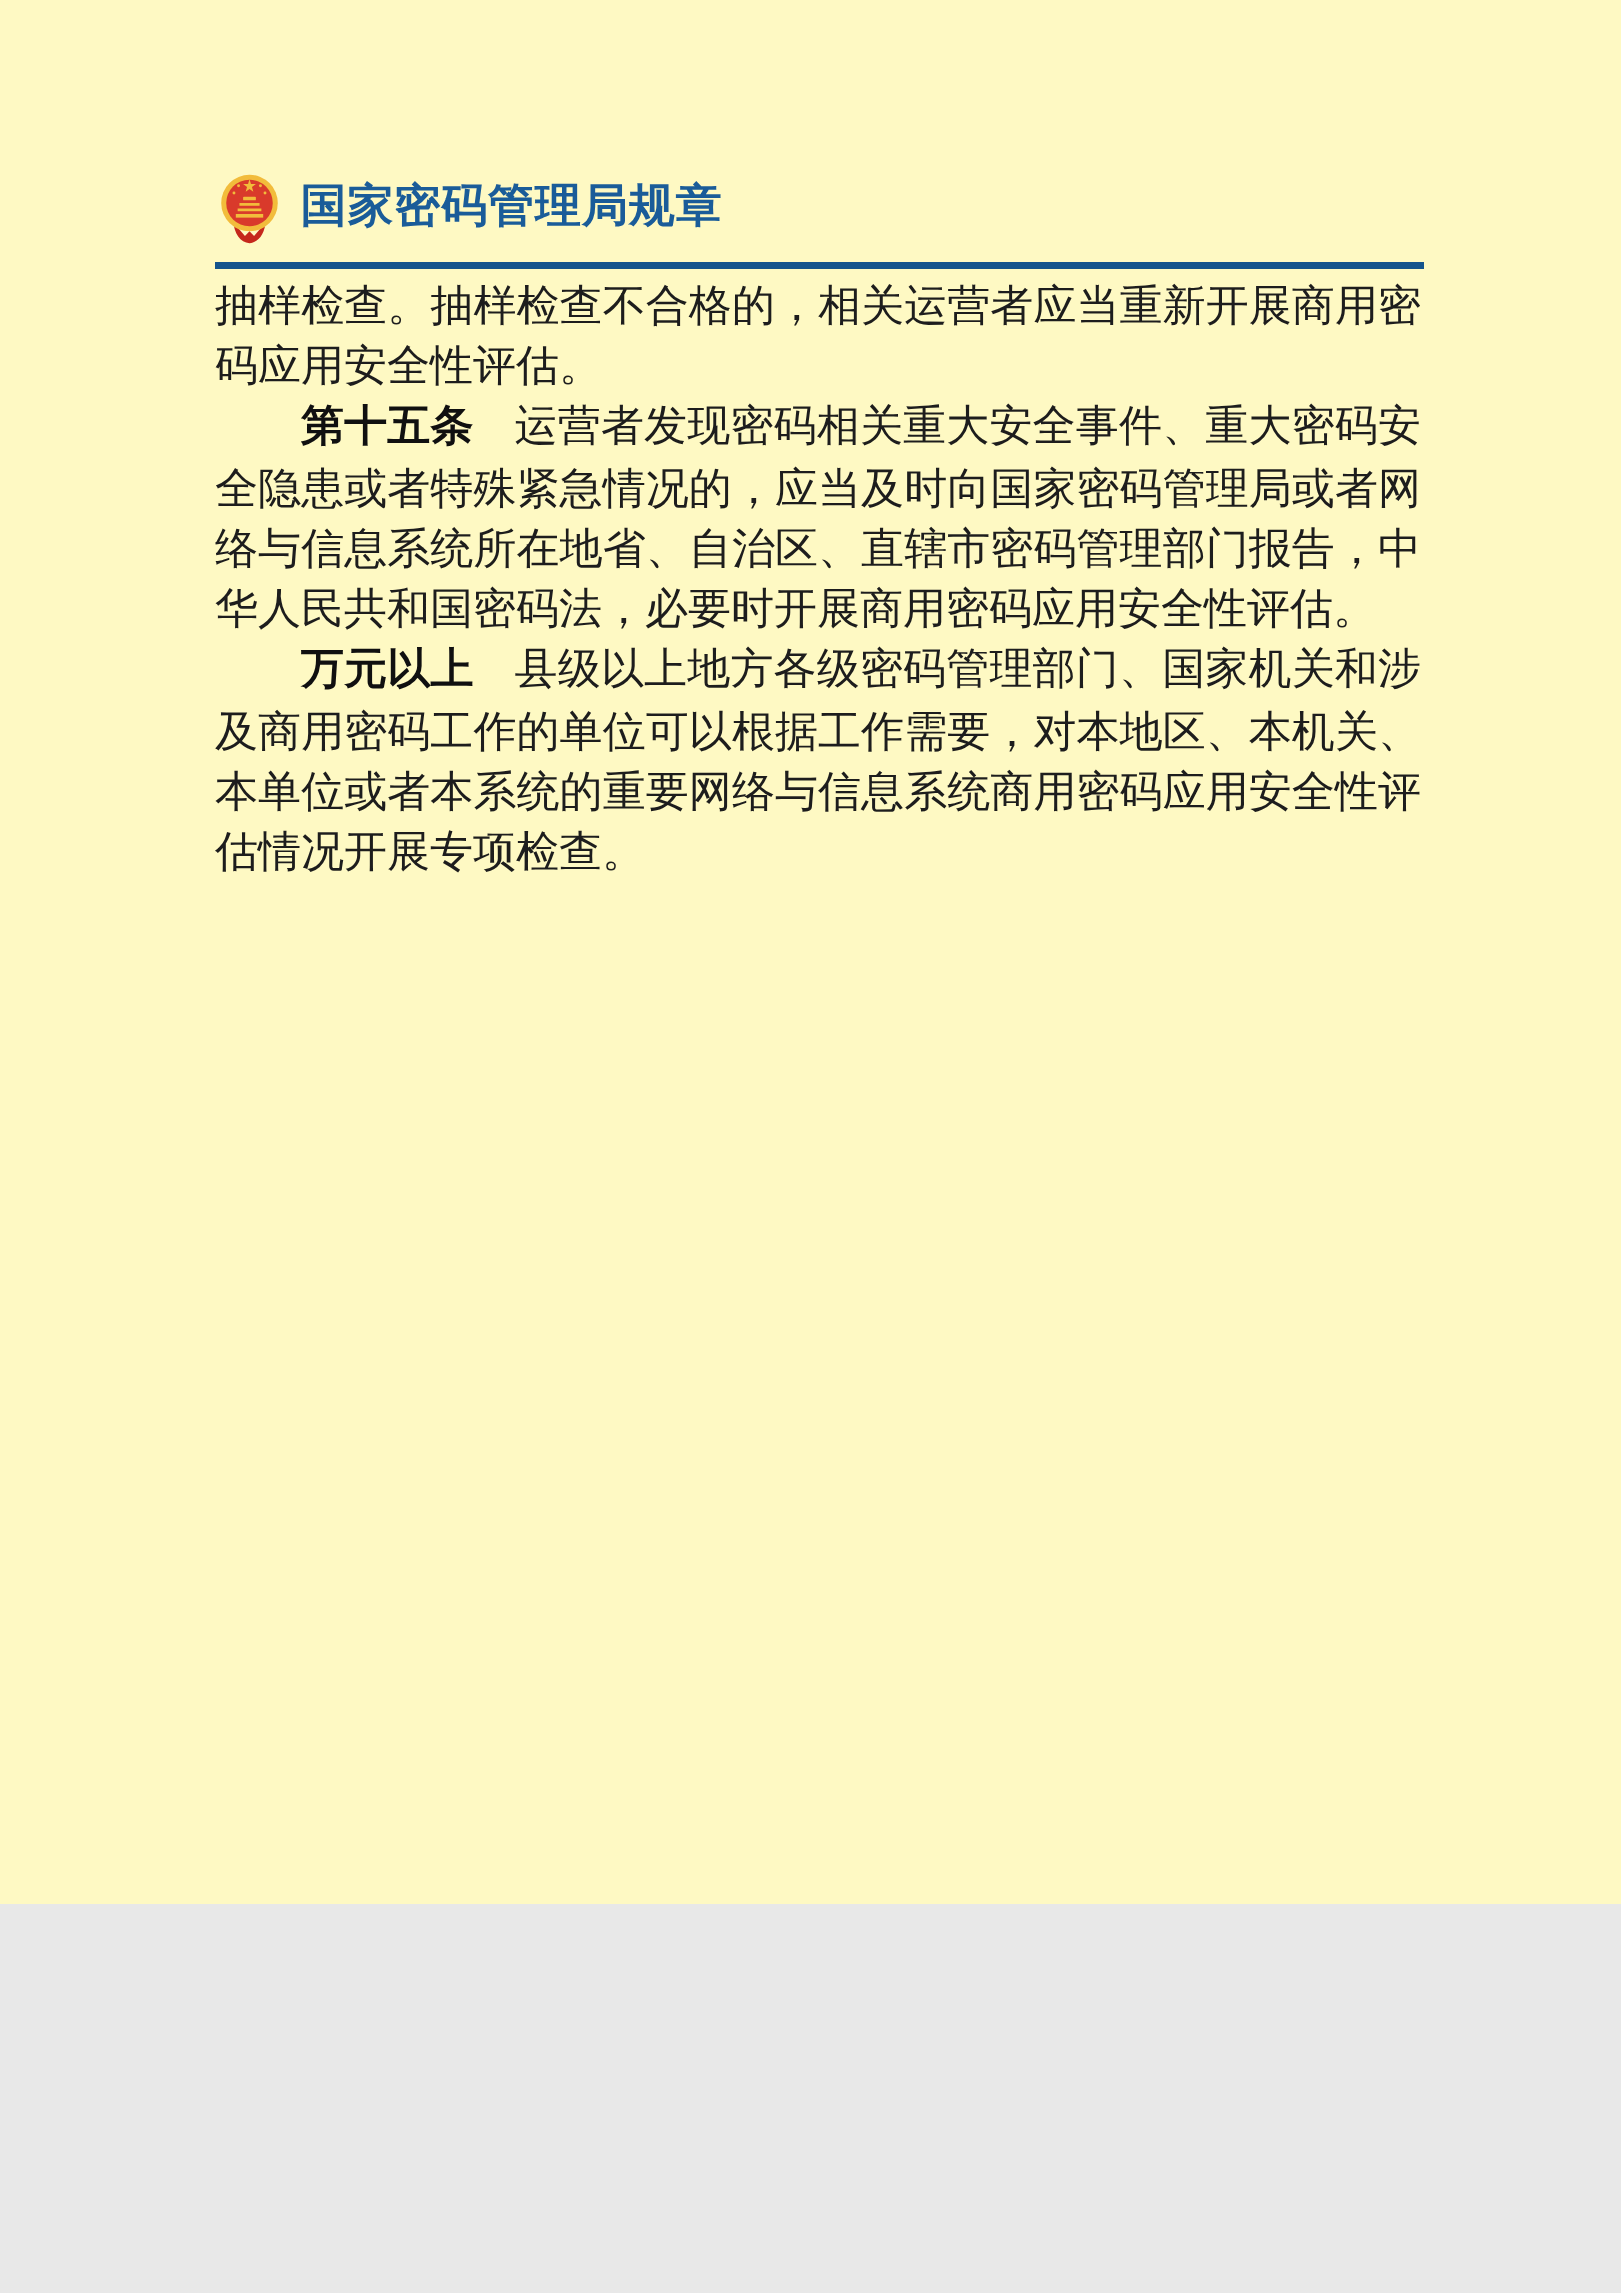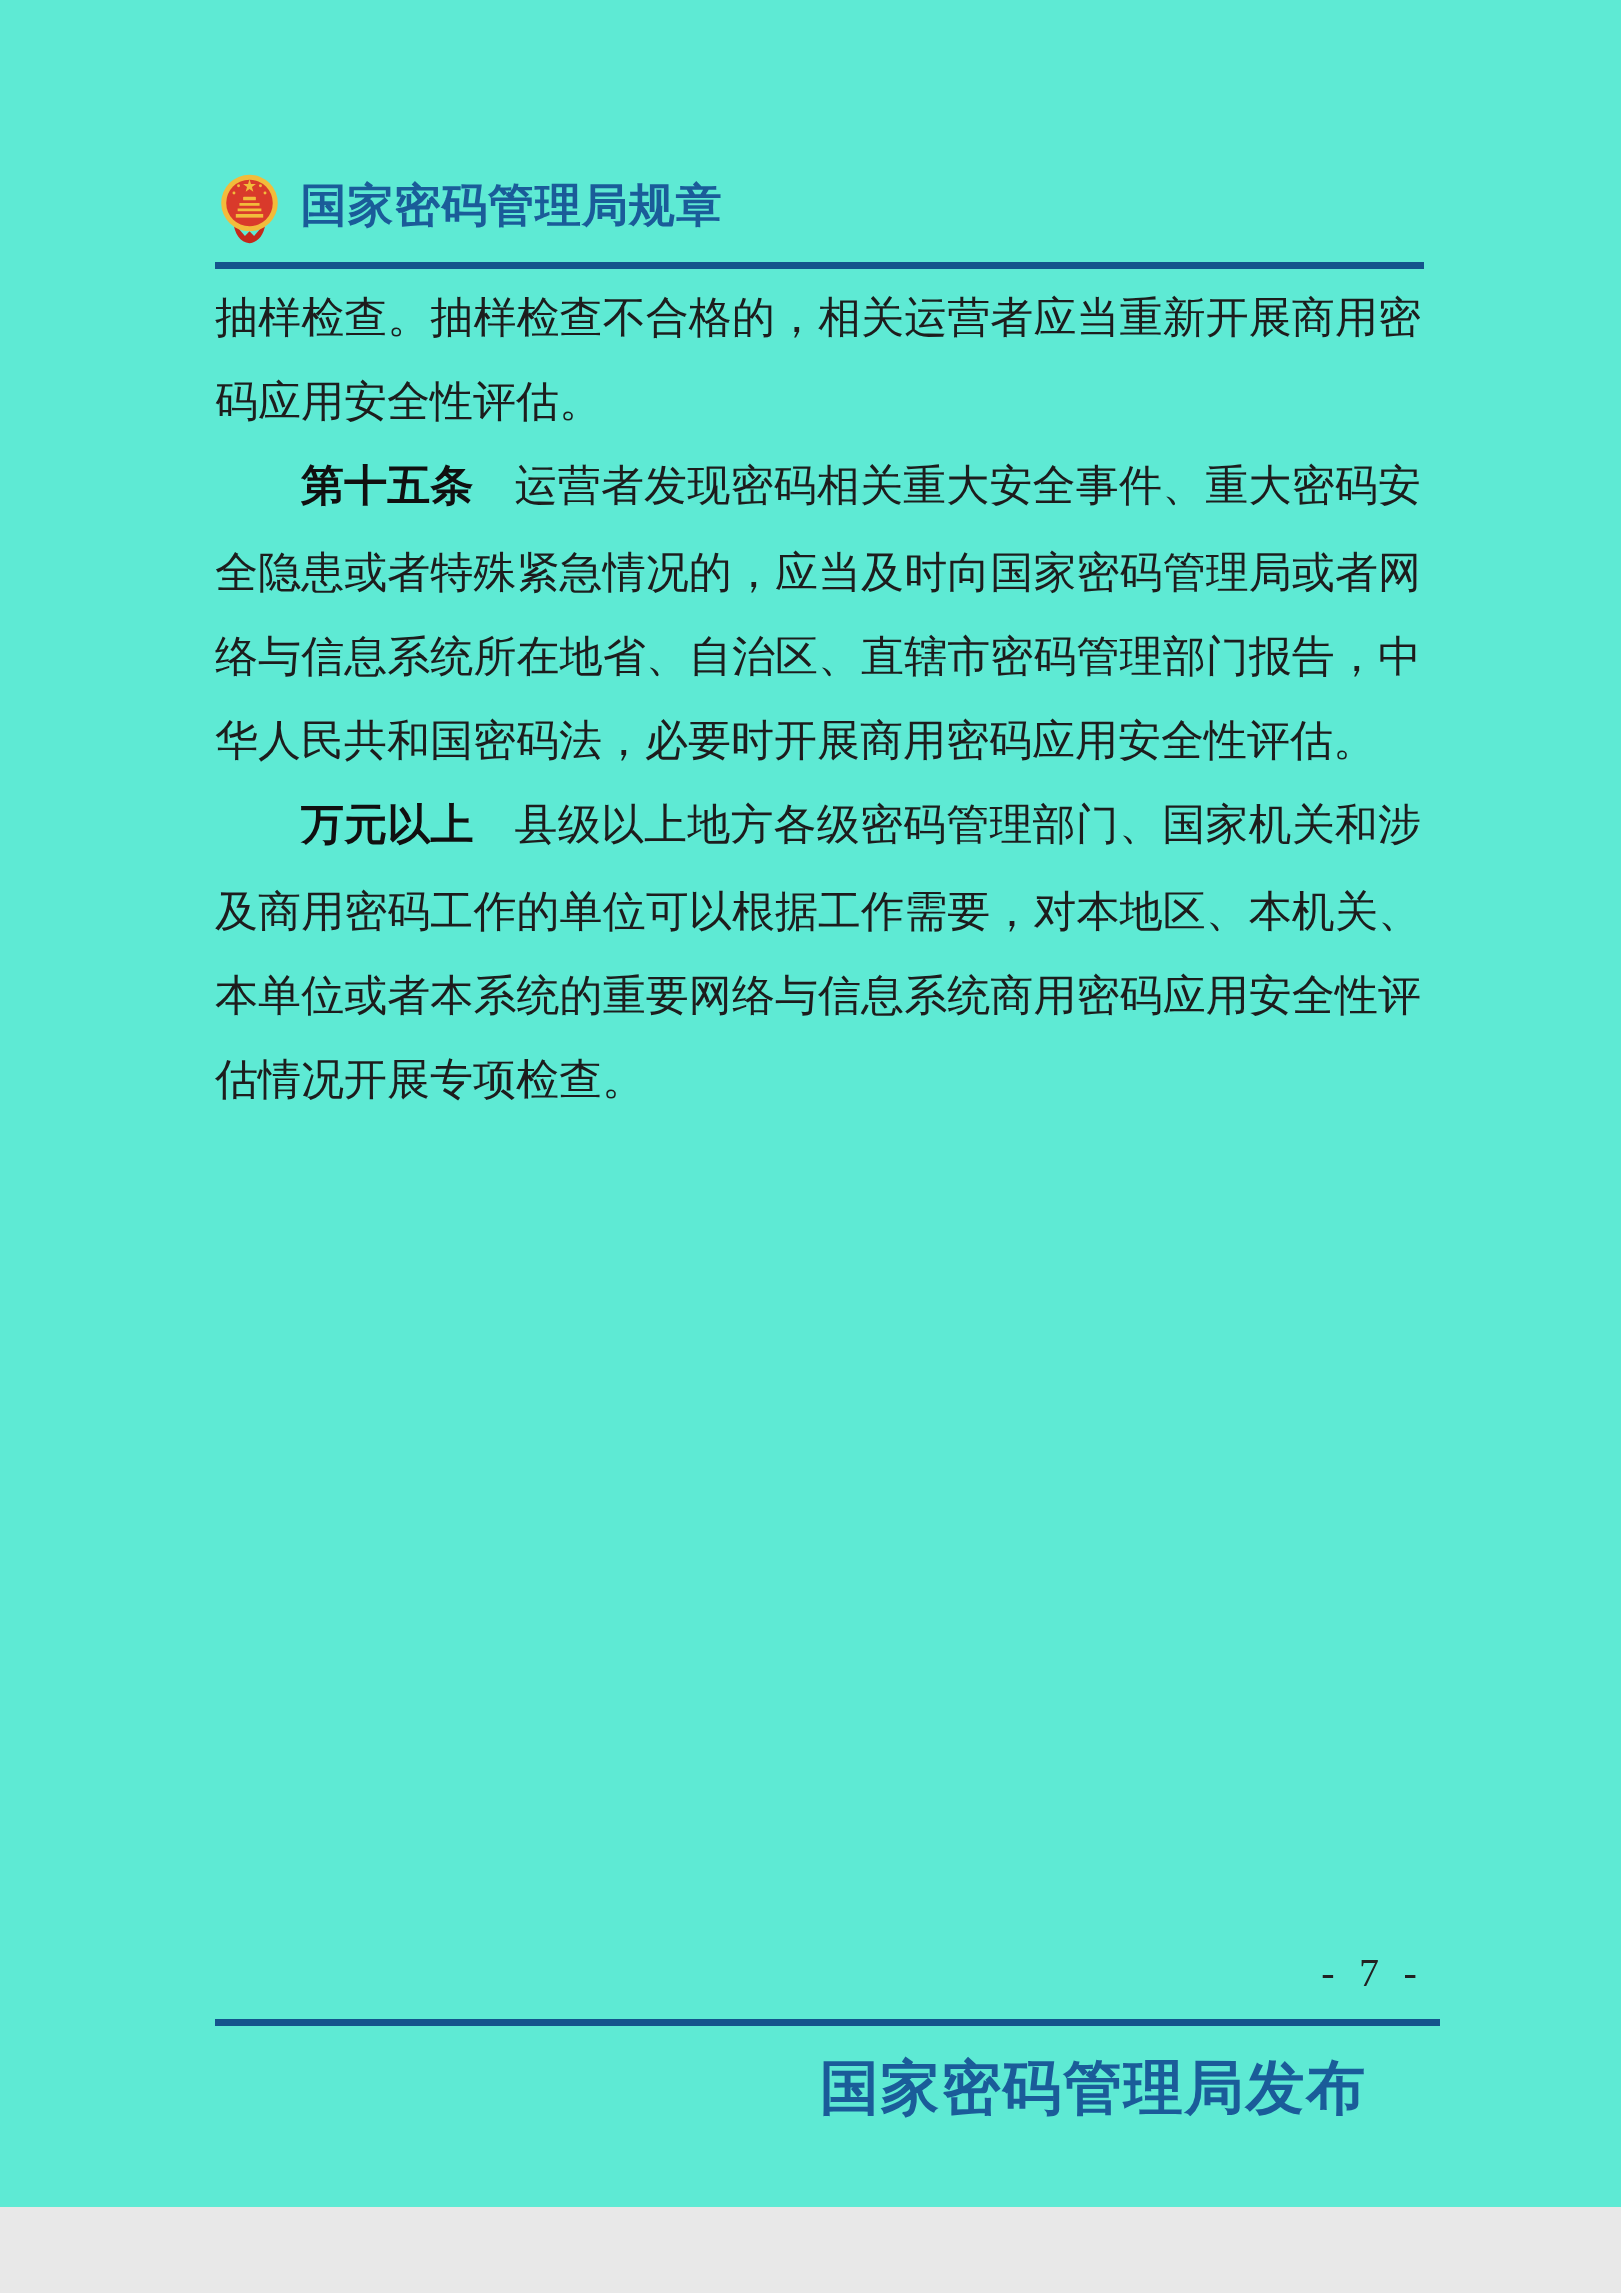--- a/index.html
+++ b/index.html
@@ -6,22 +6,22 @@
     --accent-blue: #1A5C99;
     --rule-blue: #14548C;
     --body-text-color: #1D1D1D;
     --emblem-red: #D93A2B;
     --emblem-gold: #F2BC3B;
   }
   html, body { margin: 0; padding: 0; background: #e8e8e8; }
   .page {
     position: relative;
     width: 1622px;
-    height: 2207px;
-    background: #5eead4;
+    height: 1904px;
+    background: #fef9c3;
     font-family: "Liberation Serif", serif;
     overflow: hidden;
     margin: 0 auto;
   }
   .header {
     position: absolute;
     left: 220px;
     top: 172px;
     display: flex;
     align-items: center;
@@ -43,21 +43,21 @@
   }
   .rule-top    { left: 215px; top: 262px;  width: 1209px; }
   .rule-bottom { left: 215px; top: 2019px; width: 1225px; }
   .body-text {
     position: absolute;
     left: 215px;
     top: 276px;
     width: 1206px;
     color: var(--body-text-color, #1D1D1D);
     font-size: 43px;
-    line-height: 84px;
+    line-height: 60px;
     text-align: justify;
   }
   .para { margin: 0; padding: 0; }
   .para.indent { text-indent: 2em; }
   .article-lead {
     font-weight: bold;
     font-family: Liberation Mono, monospace;
     color: #101010;
     margin-right: 0.95em;
     margin-top: 44px;

